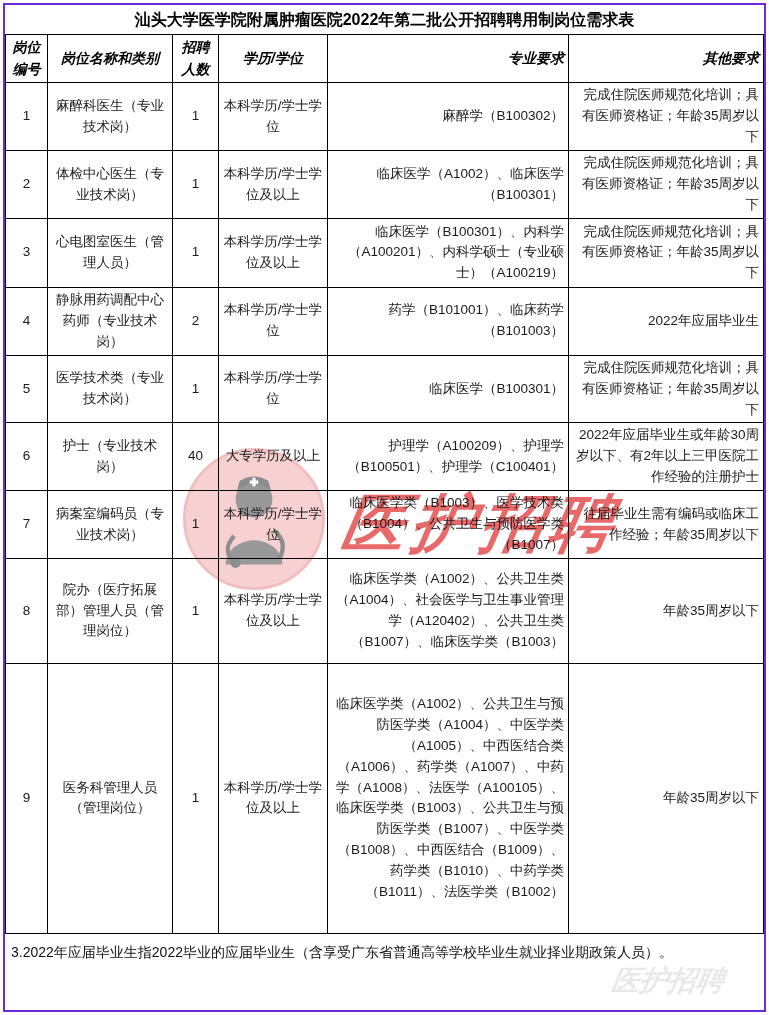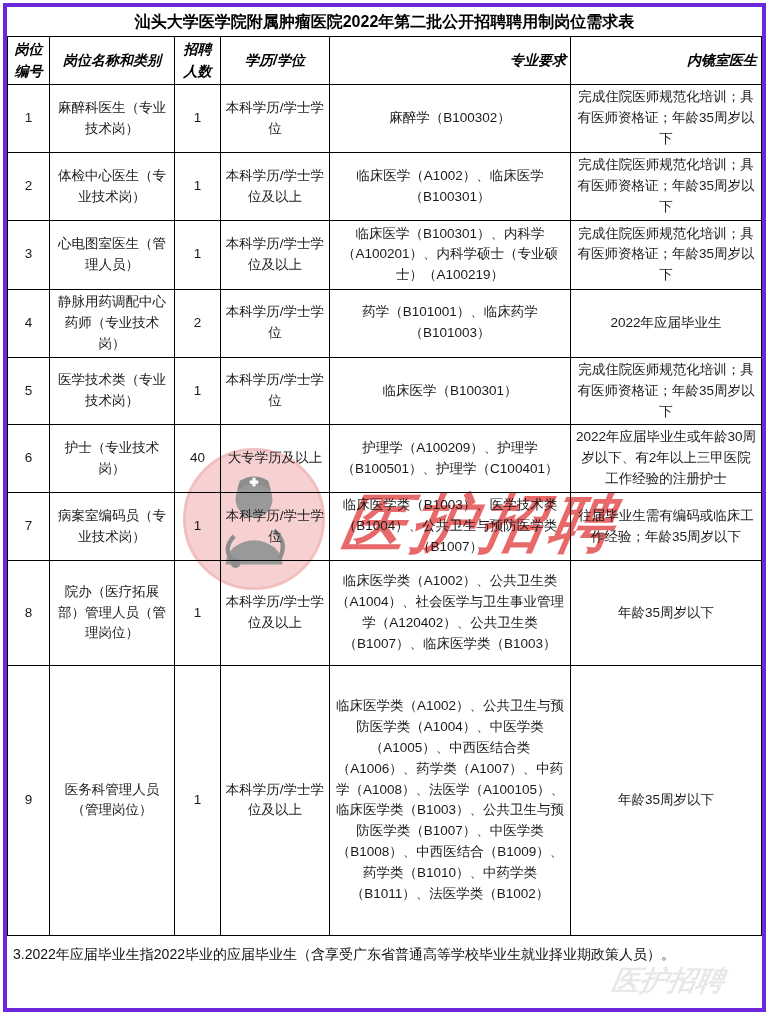--- a/index.html
+++ b/index.html
@@ -4,21 +4,21 @@
 <style>
   html,body{margin:0;padding:0;background:#ffffff;}
   body{
     width:769px;height:1015px;position:relative;overflow:hidden;
     font-family:"Liberation Sans","DejaVu Sans",sans-serif;
     color:#1a1a1a;
     -webkit-font-smoothing:antialiased;
   }
   .page{
     position:absolute;left:3px;top:3px;right:3px;bottom:3px;
-    border:4px solid #6d28d9;
+    border:2px solid #6d28d9;
     background:transparent;
   }
   
   .wm{position:absolute;left:183px;top:448px;z-index:0;display:flex;align-items:center;}
   .wm-badge{width:142px;height:142px;flex:0 0 auto;}
   .wm-text{
     margin-left:18px;margin-top:10px;
     font-size:63px;font-weight:bold;font-style:italic;
     letter-spacing:6px;
     color:#e45050;opacity:0.85;
@@ -47,21 +47,21 @@
     border:1.5px solid #000;
     padding:2px 4px;
     font-size:13.5px;line-height:1.55;
     vertical-align:middle;
     word-break:break-word;
     background:transparent;
   }
   th{font-weight:bold;text-align:center;font-size:14px;color:#000;}
   th.h-left{text-align:right;}
   td.c-center{text-align:center;}
-  td.c-left{text-align:center;}
+  td.c-left{text-align:right;}
   tr.hrow{height:45px;font-style:italic;}
   tr.r1{height:66px;} tr.r2{height:64px;} tr.r3{height:69px;}
   tr.r4{height:63px;} tr.r5{height:66px;} tr.r6{height:66px;}
   tr.r7{height:65px;} tr.r8{height:105px;} tr.r9{height:270px;}
   .notes{
     padding:6px 6px 4px 6px;
     font-size:14px;line-height:1.72;color:#111;
   }
 </style>
 </head>
@@ -98,21 +98,21 @@
           <col style="width:241px">
           <col>
       </colgroup>
       <thead>
         <tr class="hrow">
           <th>岗位编号</th>
           <th>岗位名称和类别</th>
           <th>招聘人数</th>
           <th>学历/学位</th>
           <th class="h-left">专业要求</th>
-          <th class="h-left">内镜室医生</th>
+          <th class="h-left">其他要求</th>
         </tr>
       </thead>
       <tbody>
         <tr class="r1">
           <td class="c-center">1</td>
           <td class="c-center">麻醉科医生（专业技术岗）</td>
           <td class="c-center">1</td>
           <td class="c-center">本科学历/学士学位</td>
           <td class="c-left">麻醉学（B100302）</td>
           <td class="c-left">完成住院医师规范化培训；具有医师资格证；年龄35周岁以下</td>

